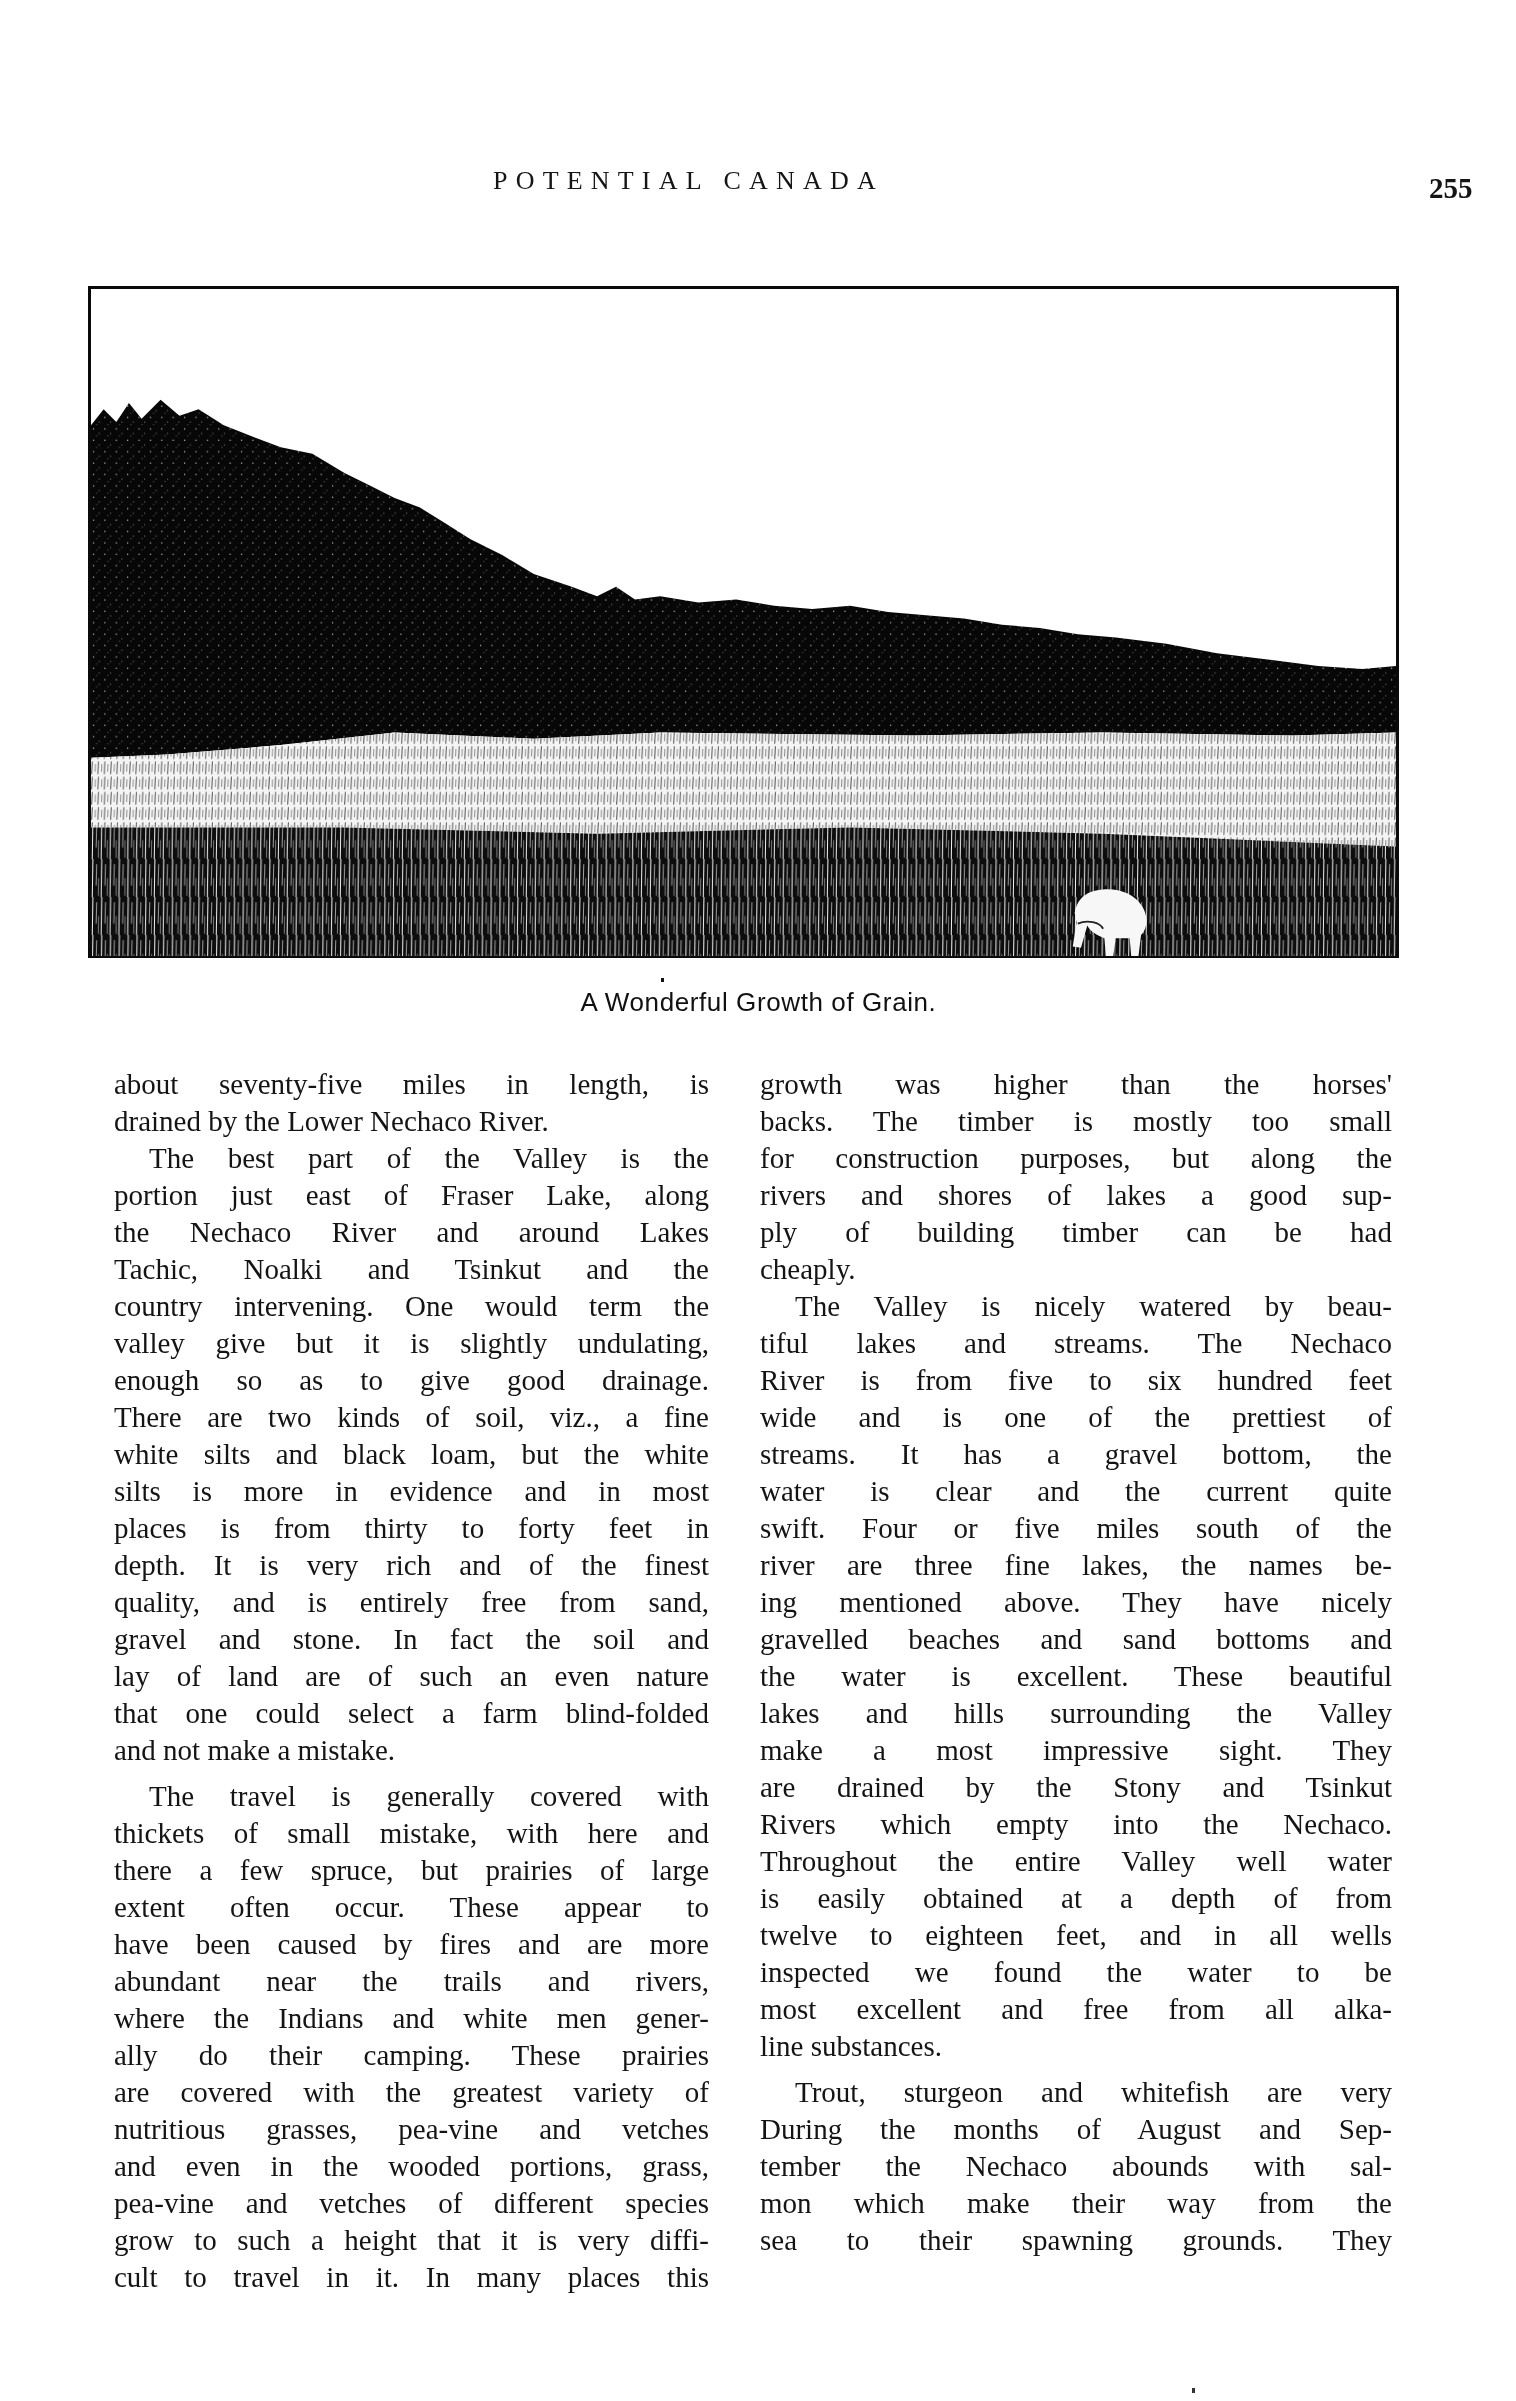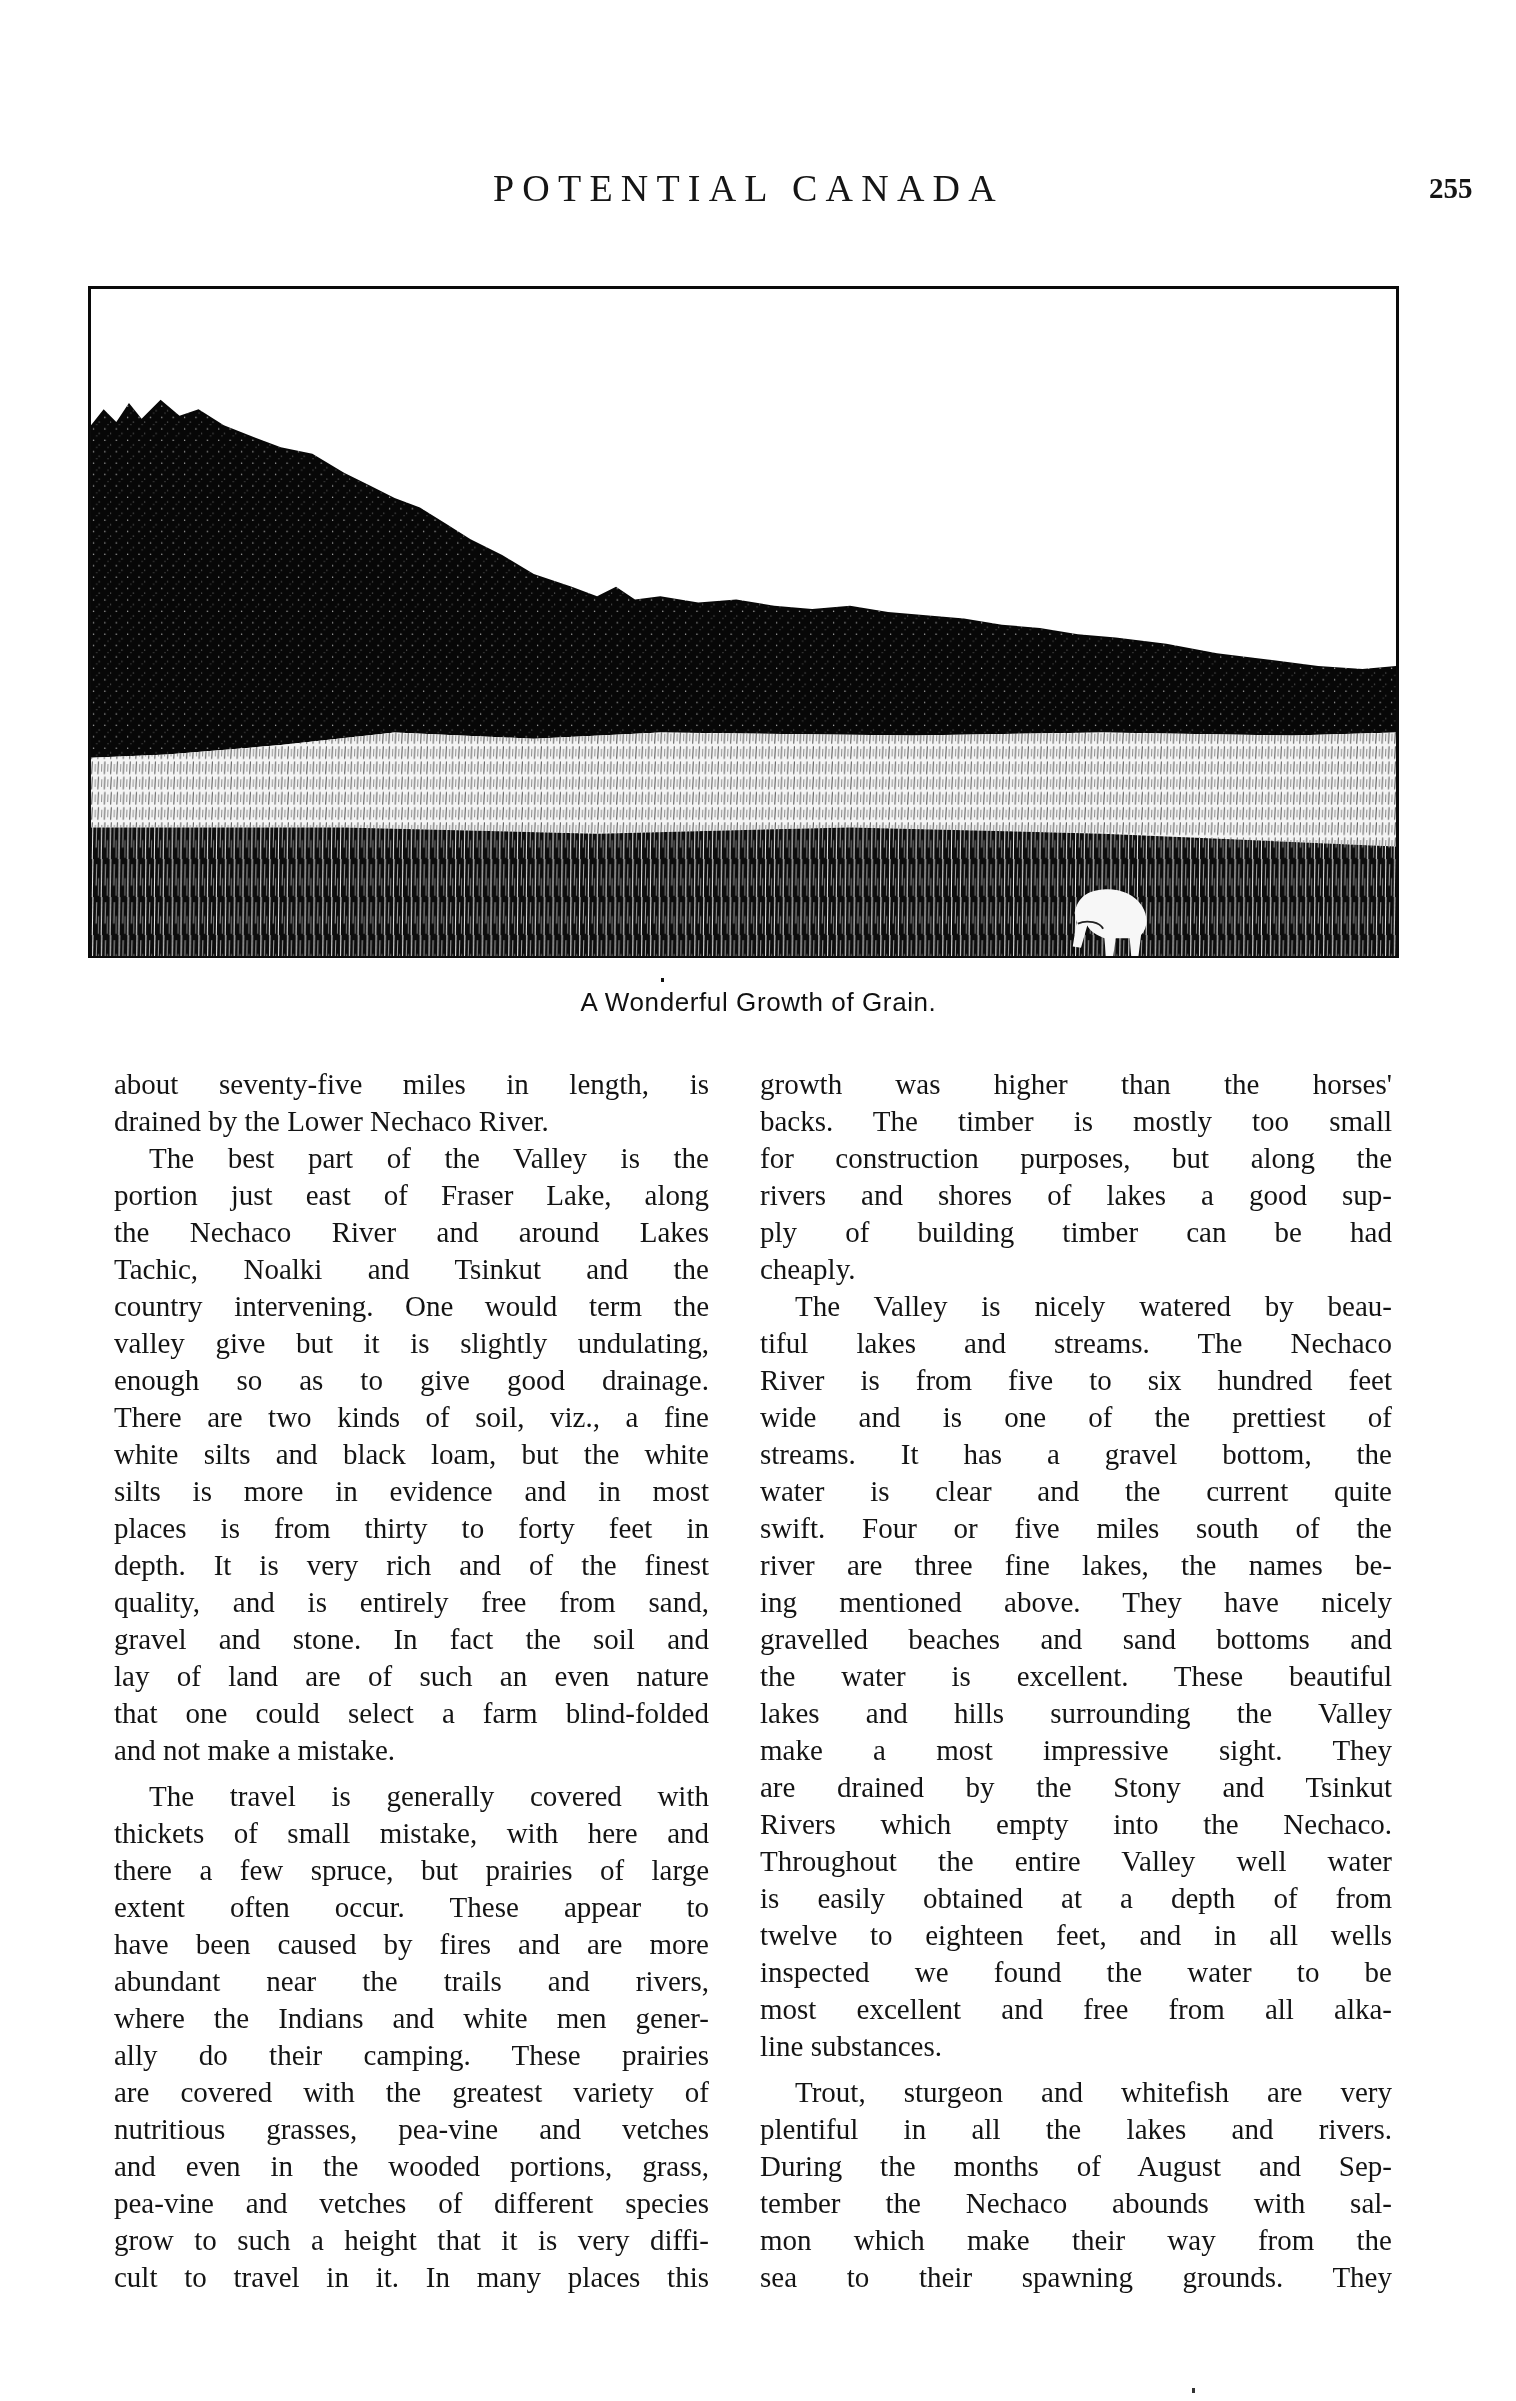--- a/index.html
+++ b/index.html
@@ -12,21 +12,21 @@
     height: 2401px;
     position: relative;
     overflow: hidden;
     color: #111111;
     font-family: "Liberation Serif", "DejaVu Serif", serif;
   }
   .running-head {
     position: absolute;
     top: 166px;
     left: 493px;
-    font-size: 38px;
+    font-size: 26px;
     letter-spacing: 8.2px;
     font-family: "Liberation Serif", serif;
     color: #151515;
     white-space: nowrap;
   }
   .page-number {
     position: absolute;
     top: 172px;
     left: 1429px;
     font-size: 29px;
@@ -228,21 +228,20 @@
       <span class="line">Rivers which empty into the Nechaco.</span>
       <span class="line">Throughout the entire Valley well water</span>
       <span class="line">is easily obtained at a depth of from</span>
       <span class="line">twelve to eighteen feet, and in all wells</span>
       <span class="line">inspected we found the water to be</span>
       <span class="line">most excellent and free from all alka-</span>
       <span class="line last">line substances.</span>
     </p>
     <p class="cont gap">
       <span class="line indent">Trout, sturgeon and whitefish are very</span>
-      <span class="line">plentiful in all the lakes and rivers.</span>
       <span class="line">During the months of August and Sep-</span>
       <span class="line">tember the Nechaco abounds with sal-</span>
       <span class="line">mon which make their way from the</span>
       <span class="line">sea to their spawning grounds.  They</span>
     </p>
   </div>
 
   <div class="bottom-dot"></div>
 </div>
 

